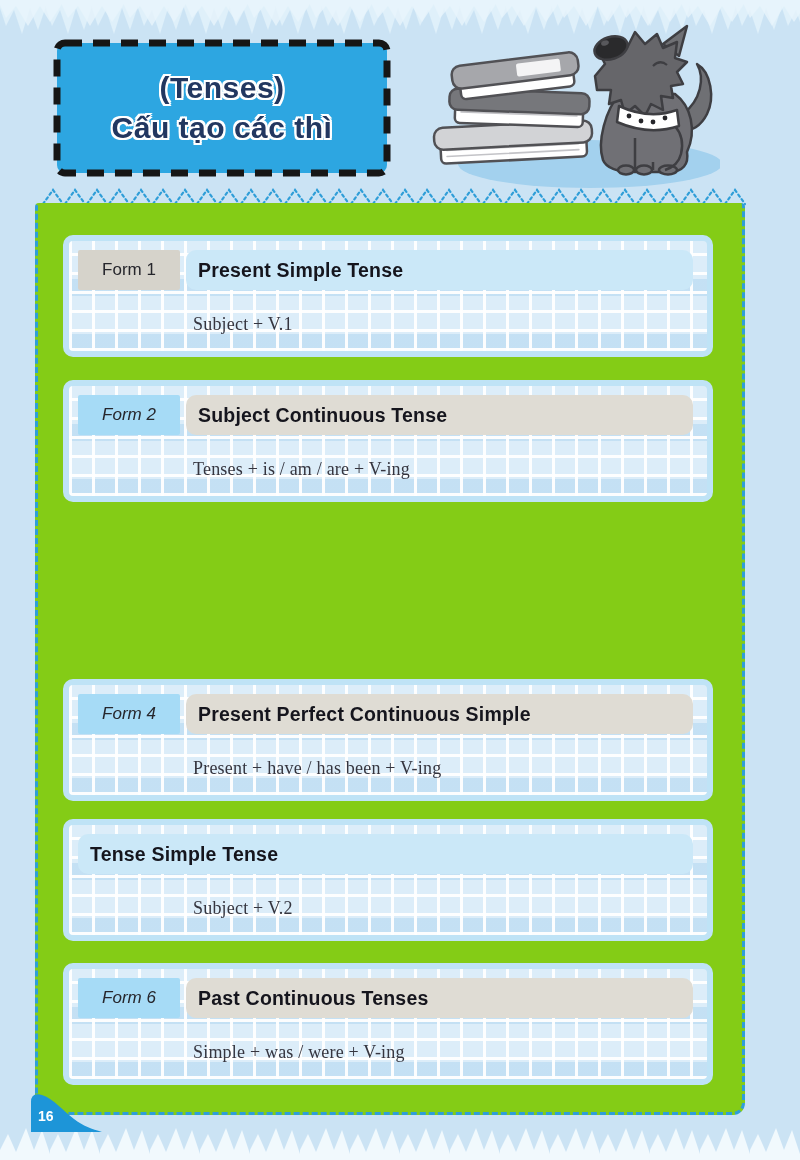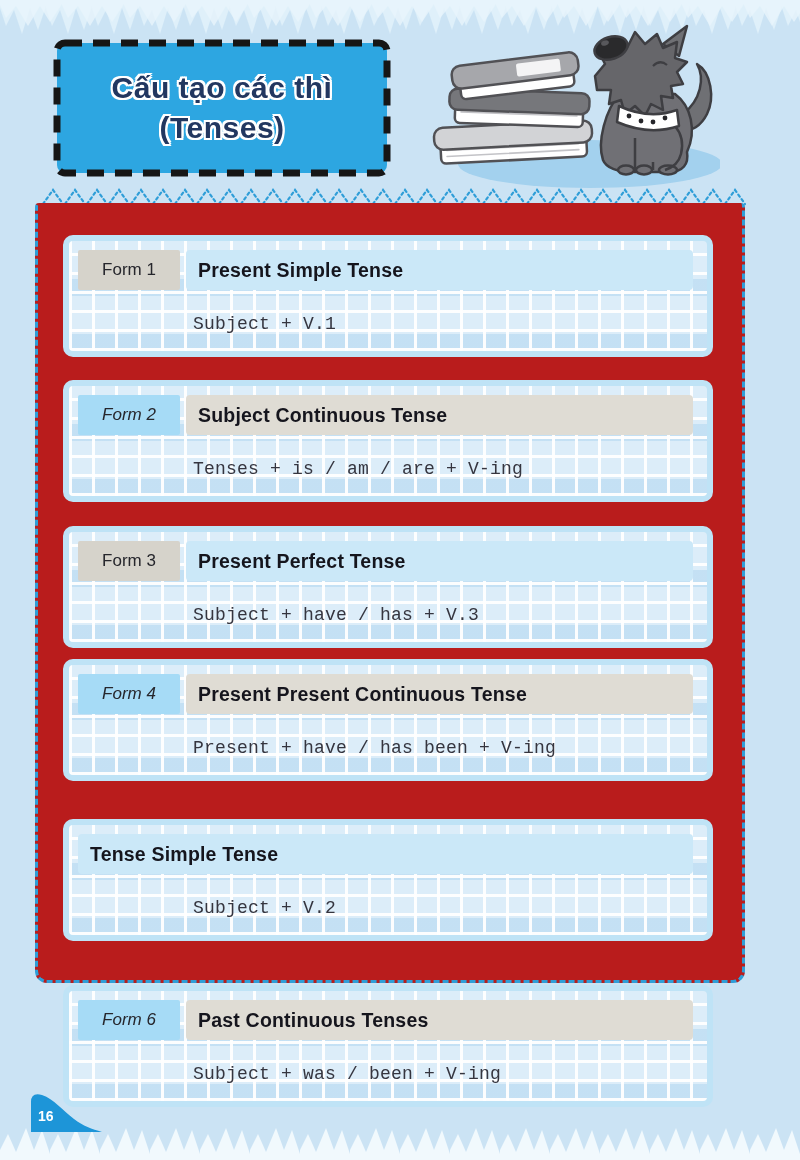--- a/index.html
+++ b/index.html
@@ -20,51 +20,51 @@
     font-weight:bold;font-size:30px;line-height:1.32;color:#223760;letter-spacing:.5px;
     text-shadow:-2px -2px 0 #fff,2px -2px 0 #fff,-2px 2px 0 #fff,2px 2px 0 #fff,
                 0 -2px 0 #fff,0 2px 0 #fff,-2px 0 0 #fff,2px 0 0 #fff;
   }
   
   .illustration{position:absolute;left:425px;top:14px;}
   
   .stitches{position:absolute;left:42px;top:184px;}
   
   .content{
-    position:absolute;left:35px;top:203px;width:710px;height:780px;
-    background:#b91c1c;border:3px dashed #2f9ed8;border-top:none;
+    position:absolute;left:35px;top:203px;width:710px;height:912px;
+    background:#84cc16;border:3px dashed #2f9ed8;border-top:none;
     border-radius:4px 4px 12px 12px;box-sizing:border-box;
   }
   
   .card{
     position:absolute;left:25px;width:650px;height:122px;box-sizing:border-box;
     border:6px solid #bfe3f6;border-radius:10px;
     background:
       repeating-linear-gradient(90deg, rgba(255,255,255,.95) 0 3px, transparent 3px 23px),
       repeating-linear-gradient(0deg, rgba(255,255,255,.95) 0 3px, transparent 3px 19px),
       repeating-linear-gradient(0deg, rgba(167,209,238,.45) 0 17px, rgba(167,209,238,0) 17px 55px),
       #dcedf9;
   }
-  .c1{top:32px}.c2{top:177px}.c3{top:323px}.c4{top:456px}.c5{top:616px}.c6{top:782px}
+  .c1{top:32px}.c2{top:177px}.c3{top:323px}.c4{top:476px}.c5{top:616px}.c6{top:760px}
   .card-head{display:flex;align-items:stretch;height:40px;margin:9px 14px 0 9px;}
   .badge{
     width:102px;flex:0 0 102px;display:flex;align-items:center;justify-content:center;
     font-size:17px;color:#26262c;margin-right:6px;border-radius:2px;
   }
   .strip{
-    flex:1;display:flex;align-items:center;padding-left:12px;border-radius:4px;
+    flex:1;display:flex;align-items:center;padding-left:12px;border-radius:10px;
     font-weight:bold;font-size:19.5px;color:#15151d;letter-spacing:.2px;
   }
   .s-odd .badge{background:#d6d3cb;}
   .s-odd .strip{background:#cbe8f8;}
   .s-even .badge{background:#a6dbf6;font-style:italic;}
   .s-even .strip{background:#dfdcd4;}
   .formula{
     margin:24px 0 0 124px;
-    font-family:Liberation Mono, monospace;font-size:18px;color:#35353f;letter-spacing:.2px;
+    font-family:Liberation Serif, serif;font-size:18px;color:#35353f;letter-spacing:.2px;
   }
   
   .page-tab{position:absolute;left:26px;top:1090px;}
   .page-tab text{font-family:"Liberation Sans",sans-serif;font-weight:bold;font-size:14px;fill:#fff;}
 </style>
 </head>
 <body>
 
 <div class="page">
 
@@ -88,22 +88,22 @@
       </pattern>
     </defs>
     <rect width="800" height="34" fill="url(#triBot)"></rect>
   </svg>
 
   <div class="header-box">
     <svg width="340" height="140">
       <rect x="5" y="5" width="330" height="130" rx="8" fill="#2da6e1" stroke="#161616" stroke-width="7" stroke-dasharray="17 11"></rect>
     </svg>
     <div class="header-text">
+      <div>(Tenses)</div>
       <div>Cấu tạo các thì</div>
-      <div>(Tenses)</div>
     </div>
   </div>
 
   <svg class="illustration" width="295" height="178" viewBox="0 0 295 178">
     <ellipse cx="165" cy="150" rx="132" ry="24" fill="#a3d1ee"></ellipse>
 
     <g stroke="#515155" stroke-width="2.5" stroke-linejoin="round" stroke-linecap="round">
       <g transform="rotate(-3 90 140)">
         <rect x="16" y="126" width="146" height="20" rx="5" fill="#ffffff"></rect>
         <path d="M22,133 h132 M22,139 h132" stroke="#c3c3c7" stroke-width="1.6"></path>
@@ -168,35 +168,26 @@
     <div class="card c2 s-even">
       <div class="card-head">
         <div class="badge">Form 2</div>
         <div class="strip">
           <span>Subject Continuous Tense</span>
         </div>
       </div>
       <div class="formula">Tenses + is / am / are + V-ing</div>
     </div>
 
-    <div class="card c3 s-odd">
-      <div class="card-head">
-        <div class="badge">Form 3</div>
-        <div class="strip">
-          <span>Present Perfect Tense</span>
-        </div>
-      </div>
-      <div class="formula">Subject + have / has + V.3</div>
-    </div>
 
     <div class="card c4 s-even">
       <div class="card-head">
         <div class="badge">Form 4</div>
         <div class="strip">
-          <span>Present Present Continuous Tense</span>
+          <span>Present Perfect Continuous Simple</span>
         </div>
       </div>
       <div class="formula">Present + have / has been + V-ing</div>
     </div>
 
     <div class="card c5 s-odd">
       <div class="card-head">
         <div class="strip">
           <span>Tense Simple Tense</span>
         </div>
@@ -204,21 +195,21 @@
       <div class="formula">Subject + V.2</div>
     </div>
 
     <div class="card c6 s-even">
       <div class="card-head">
         <div class="badge">Form 6</div>
         <div class="strip">
           <span>Past Continuous Tenses</span>
         </div>
       </div>
-      <div class="formula">Subject + was / been + V-ing</div>
+      <div class="formula">Simple + was / were + V-ing</div>
     </div>
 
   </div>
 
   <svg class="page-tab" width="76" height="42">
     <path d="M5,42 L5,12 Q5,2 16,5 C28,9 36,20 48,29 C57,36 66,39 76,42 Z" fill="#1d95d8"></path>
     <text x="12" y="31">16</text>
   </svg>
 
 </div>

